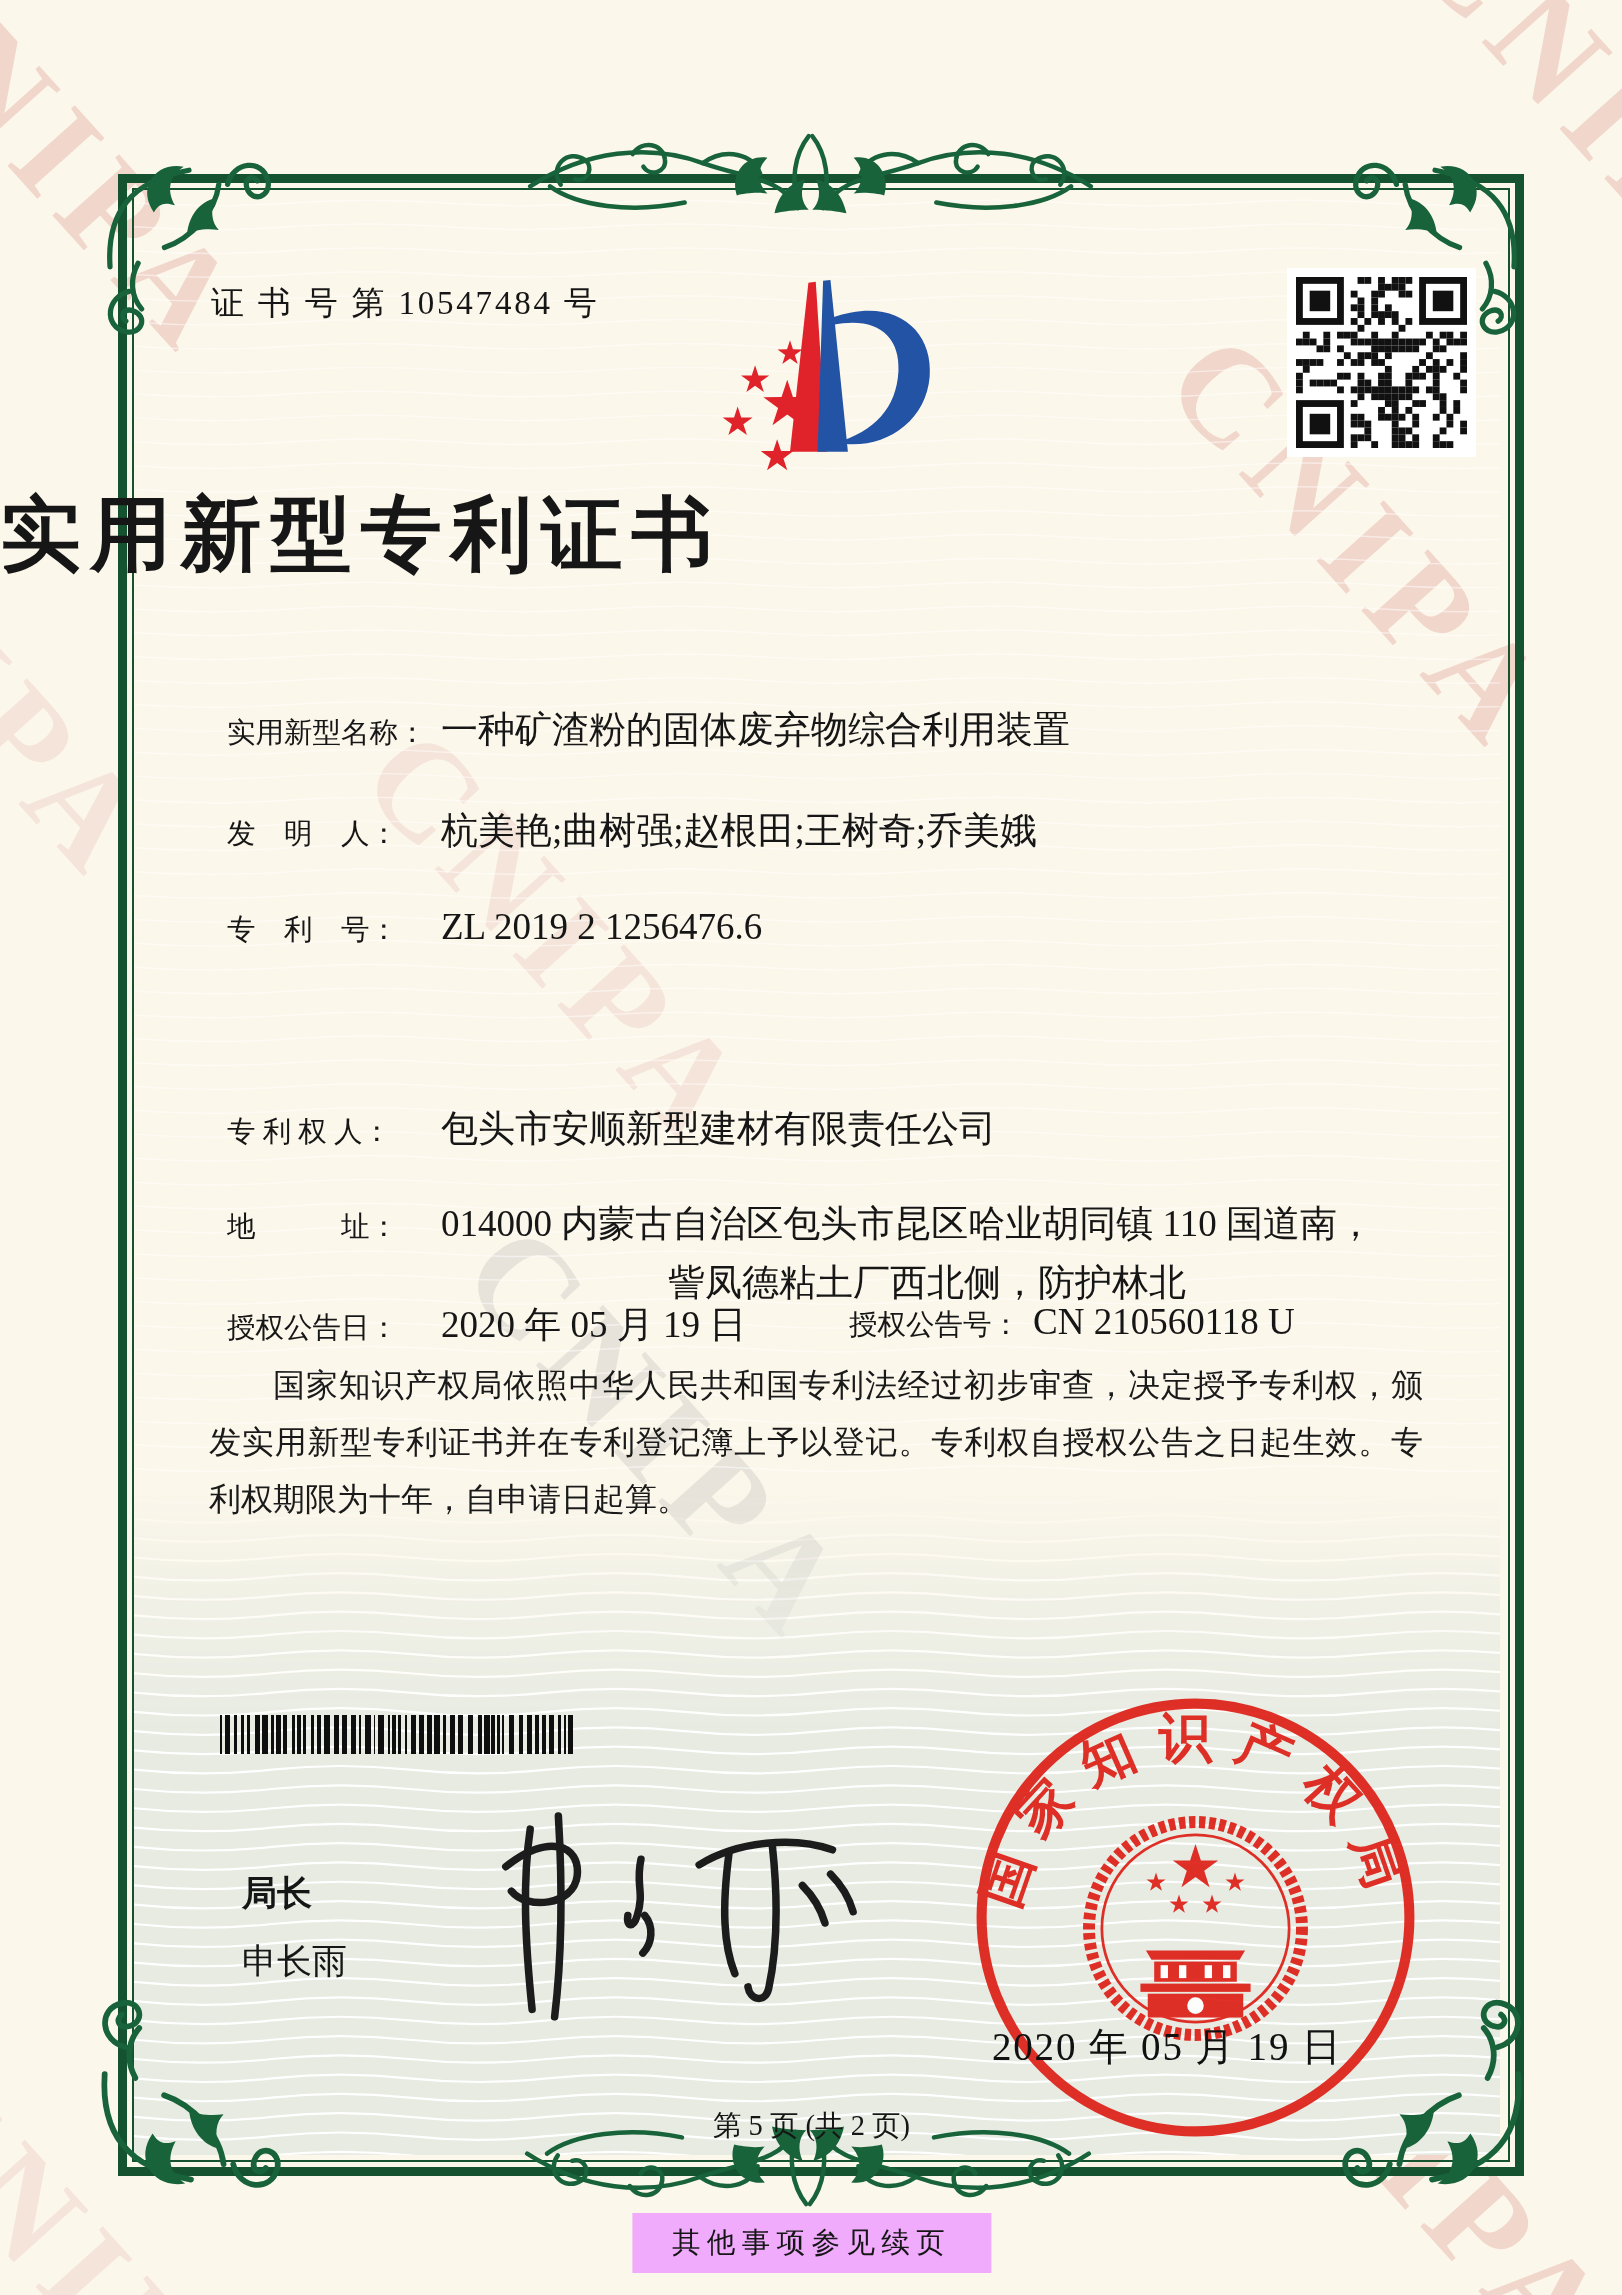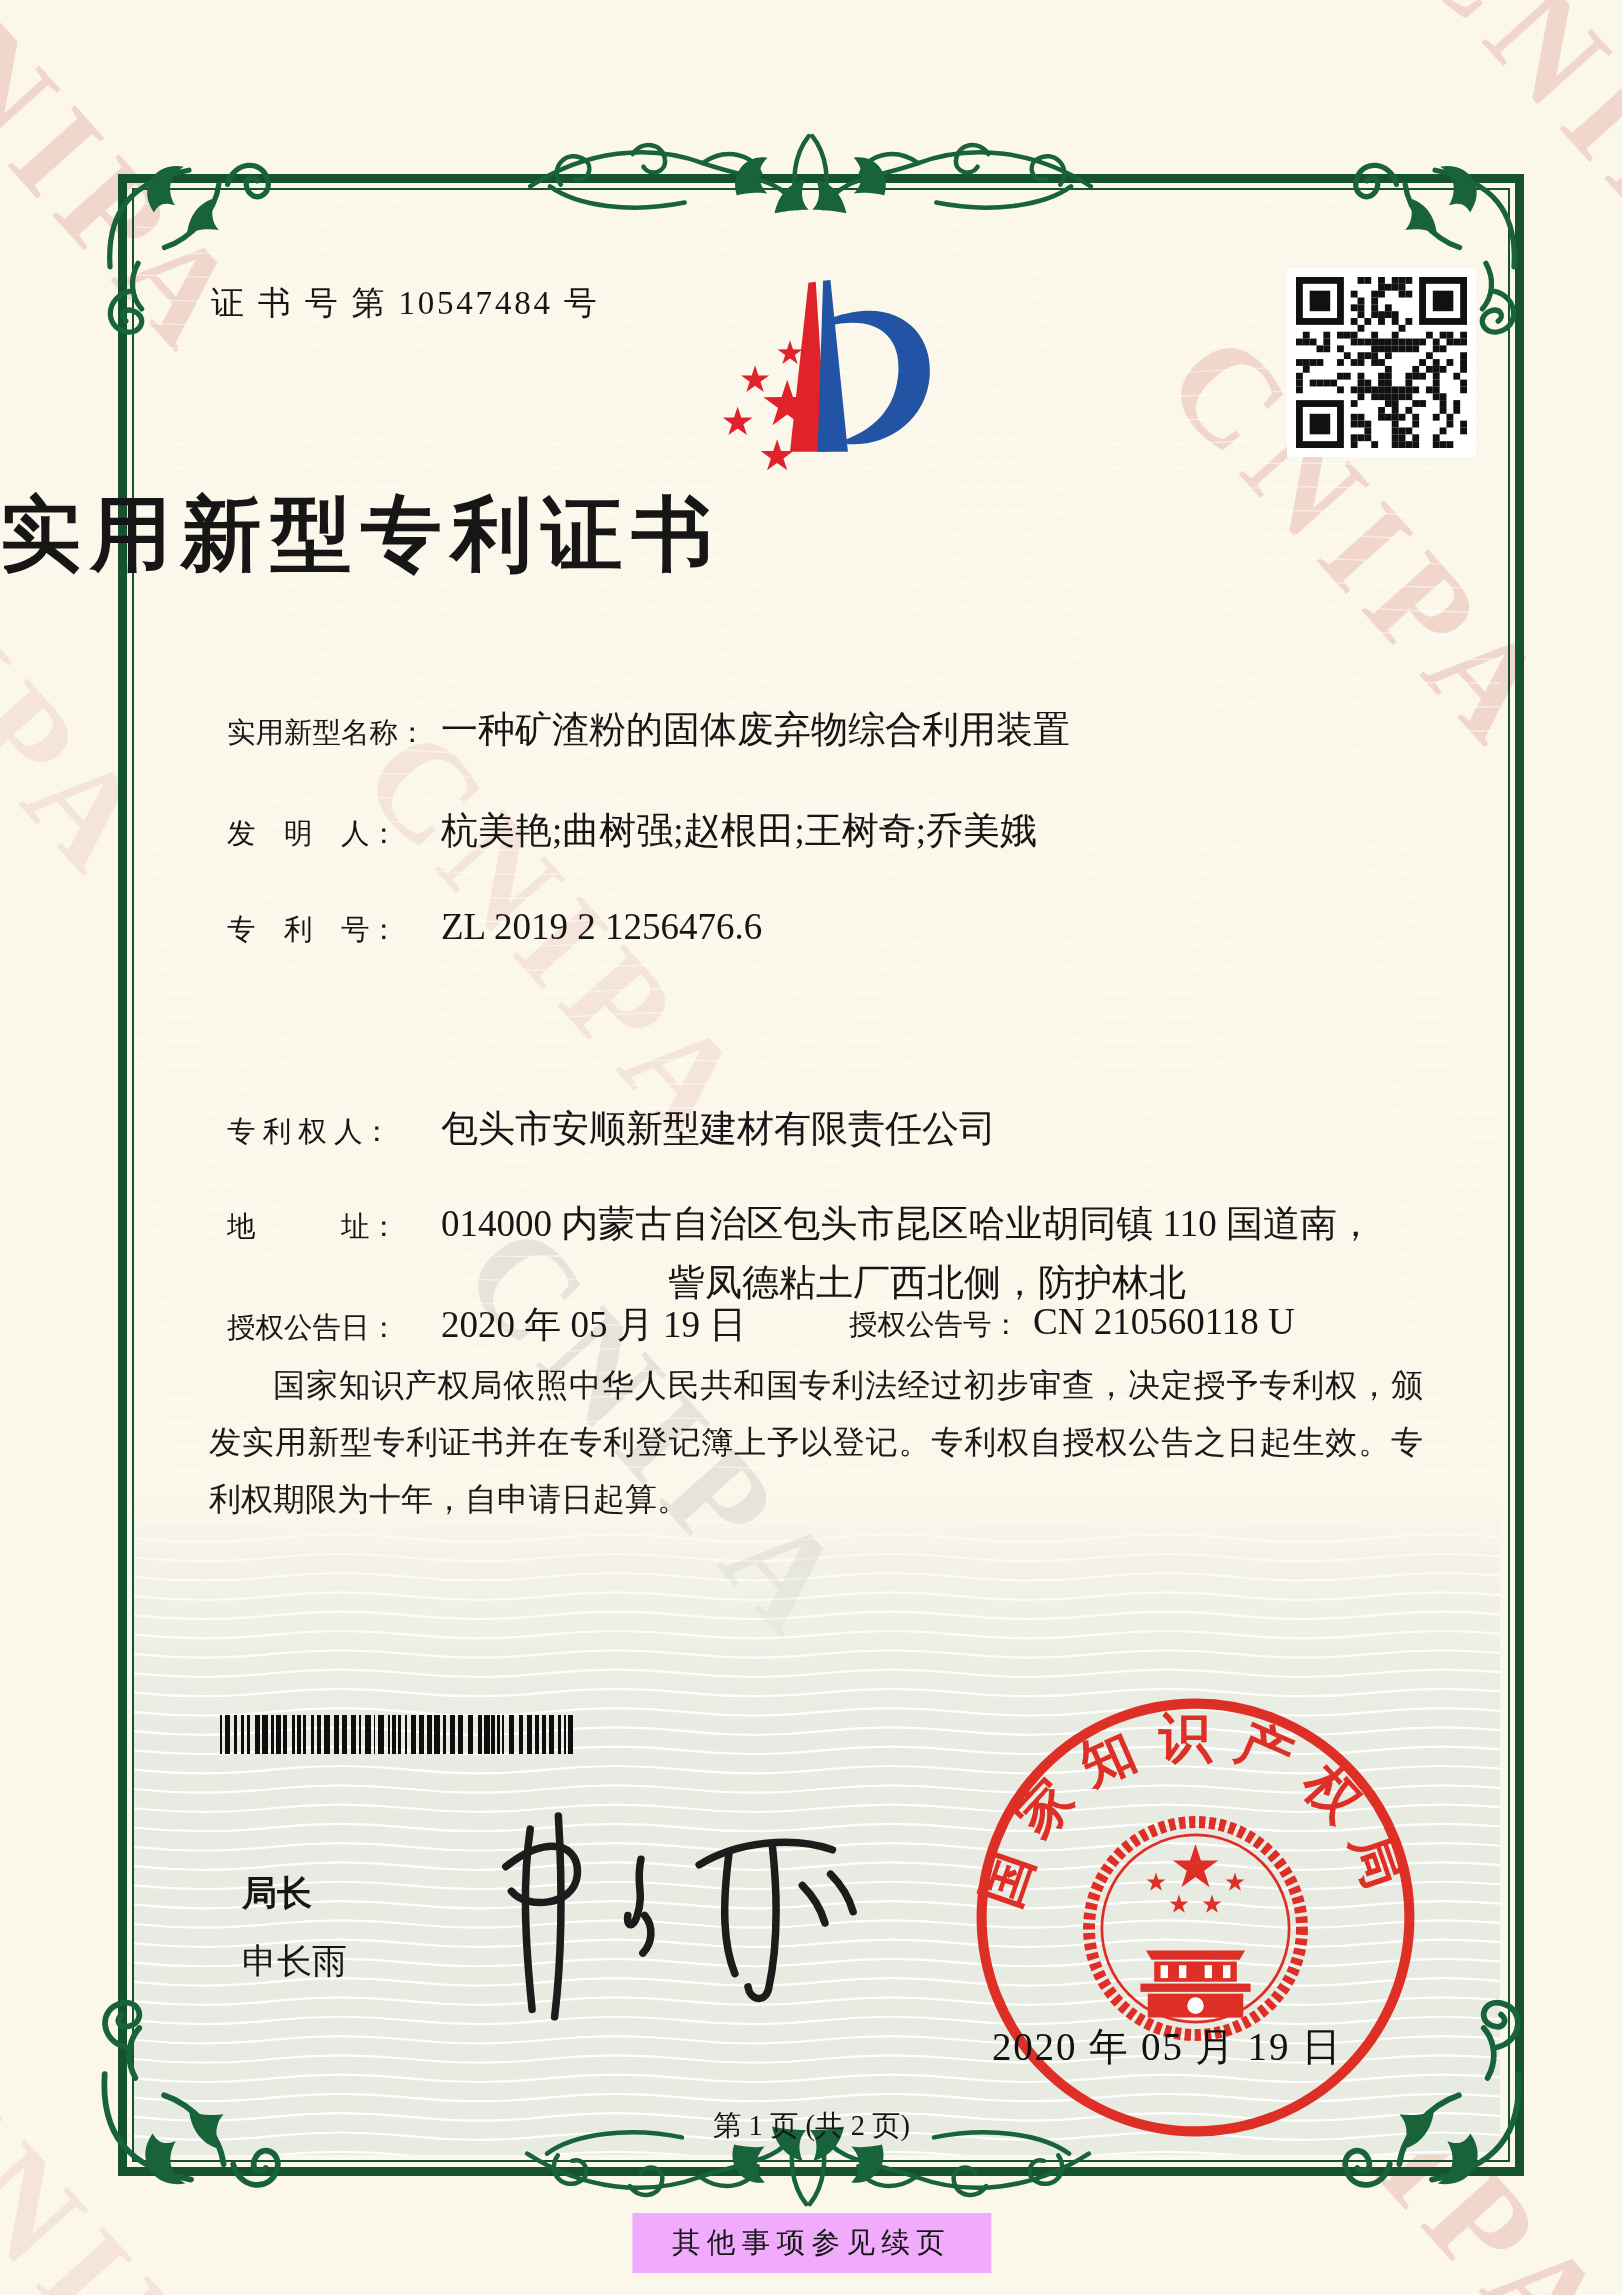--- a/index.html
+++ b/index.html
@@ -527,17 +527,17 @@
         <rect x="232" y="302" width="8" height="14" fill="#fff"></rect>
         <rect x="260" y="302" width="8" height="14" fill="#fff"></rect>
         <rect x="280" y="302" width="8" height="14" fill="#fff"></rect>
         <rect x="190" y="322" width="120" height="9"></rect>
         <rect x="198" y="333" width="104" height="26"></rect>
         <circle cx="250" cy="346" r="9" fill="#fff"></circle>
       </g>
     </svg>
     <div class="seal-date">2020 年 05 月 19 日</div>
 
-    <div class="page-info">第 1 页 (共 2 页)</div>
+    <div class="page-info">第 5 页 (共 2 页)</div>
     <div class="foot-note">其他事项参见续页</div>
   </div>
 </div>
 
 
 </body></html>

